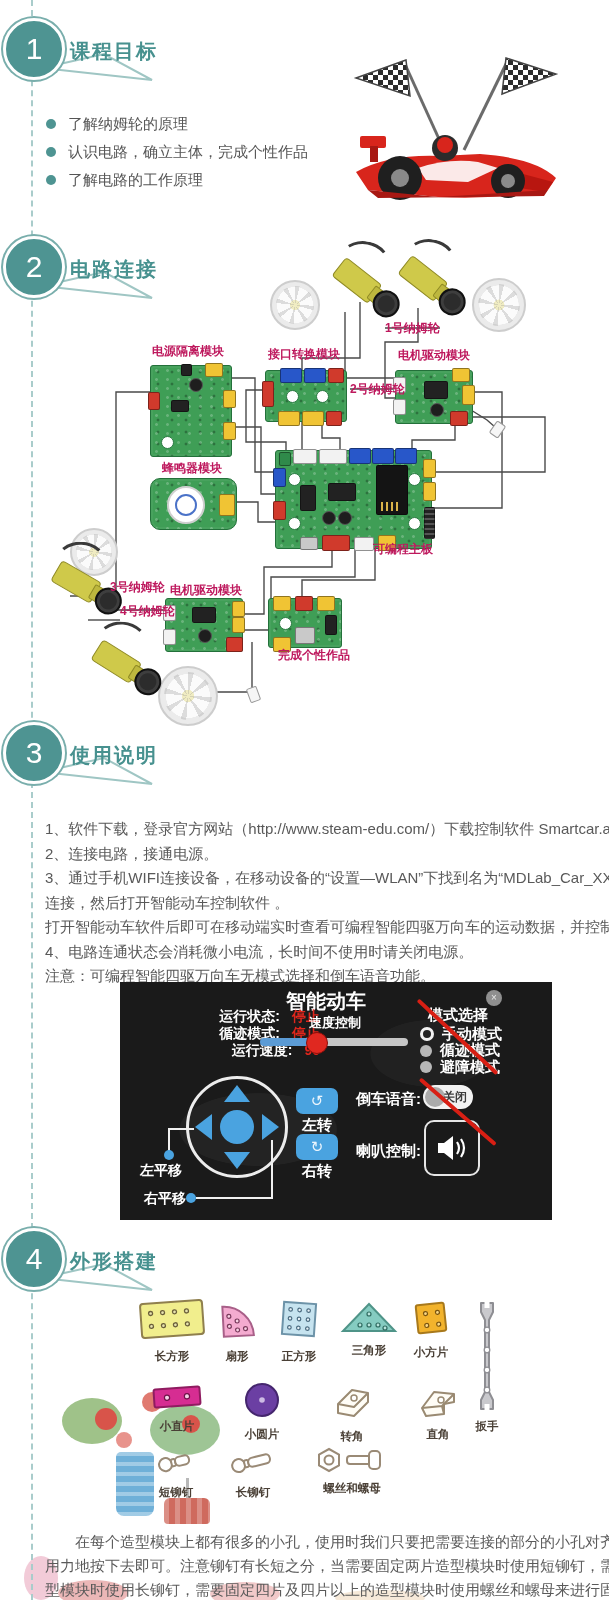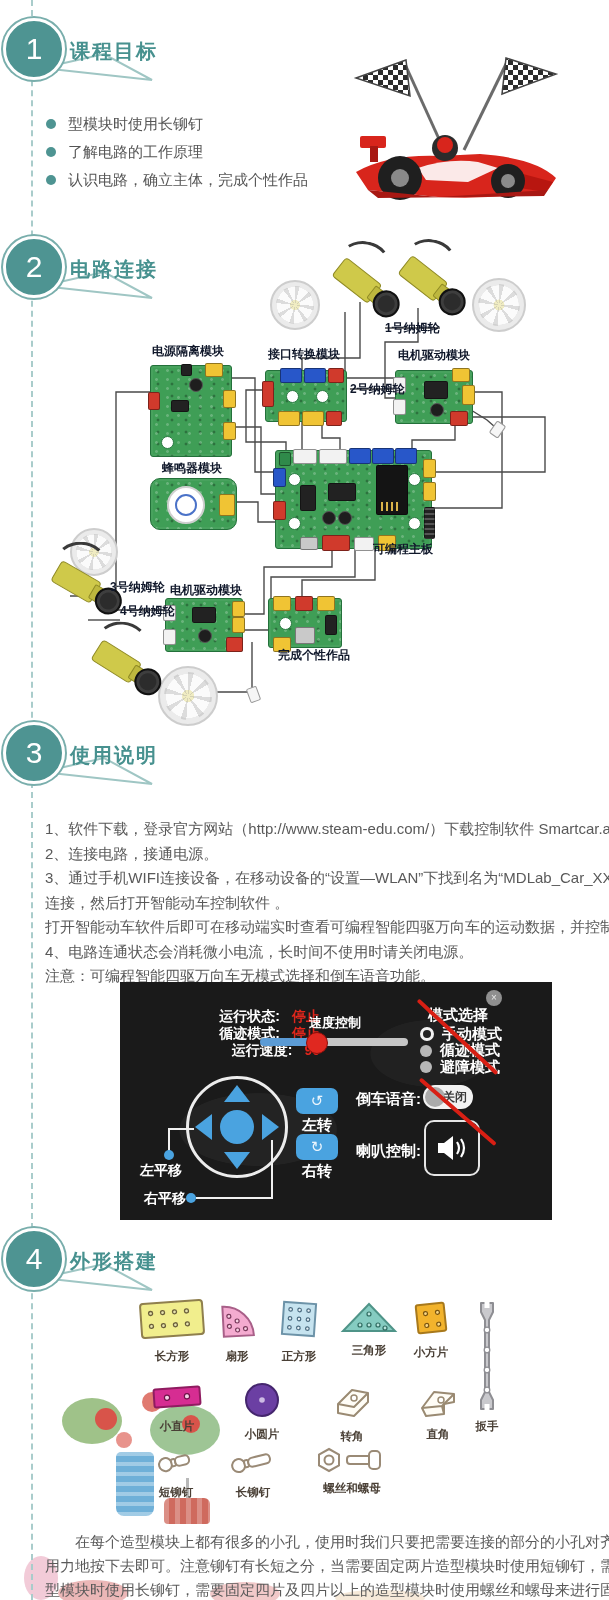--- a/index.html
+++ b/index.html
@@ -29,21 +29,21 @@
                       radial-gradient(circle,rgba(0,0,0,.28) 1px,transparent 1.8px);
      background-size:11px 9px,14px 12px;box-shadow:inset 0 0 0 2px rgba(255,255,255,.05);}
   .cn{position:absolute;border:1px solid rgba(0,0,0,.4);border-radius:2px;}
   .cy{background:#f0c434}.cb{background:#2857c9}.cr{background:#d03a2c}.cw{background:#f2f2f2}.ck{background:#222}.cs{background:#c9c9c9}
   .hole{position:absolute;width:11px;height:11px;background:#fff;border:1px solid #2a7a42;border-radius:50%;}
   .cap{position:absolute;width:12px;height:12px;border-radius:50%;background:#1e1e1e;border:1px solid #555;}
   .ant{position:absolute;left:4px;bottom:3px;width:20px;height:9px;
      background:repeating-linear-gradient(90deg,#d8b24a 0 2px,transparent 2px 5px);}
   .bz-disc{position:absolute;left:16px;top:7px;width:34px;height:34px;border-radius:50%;background:#fff;border:2px solid #cfcfcf;}
   .bz-disc:after{content:"";position:absolute;inset:6px;border-radius:50%;border:2px solid #4a72c8;}
-  .c-label{position:absolute;font-size:12px;font-weight:700;color:#0f172a;white-space:nowrap;}
+  .c-label{position:absolute;font-size:12px;font-weight:700;color:#be185d;white-space:nowrap;}
   .tw{position:absolute;border-radius:50%;border:2px solid #cdcdcd;
       background:radial-gradient(circle,#f0ecc2 0 15%,#fbfbfb 16% 55%,#ebebeb 56% 100%);}
   .tw:before{content:"";position:absolute;inset:4px;border-radius:50%;
       background:repeating-conic-gradient(rgba(140,140,140,.28) 0 14deg,transparent 14deg 46deg);}
   .motor{position:absolute;width:70px;height:34px;}
   .m-body{position:absolute;left:0;top:6px;width:44px;height:22px;background:#cfc94a;border:1.5px solid #8f8a25;border-radius:4px;}
   .m-cap{position:absolute;left:41px;top:10px;width:9px;height:14px;background:#bdb73e;border:1.5px solid #8f8a25;border-radius:2px;}
   .m-wheel{position:absolute;left:47px;top:5px;width:23px;height:23px;background:#2c2c2c;border:2px solid #111;border-radius:50%;
       box-shadow:inset 0 0 0 3px #3e3e3e;}
   .m-wire{position:absolute;left:-8px;top:-22px;width:46px;height:38px;border:3px solid transparent;border-top-color:#3a3a3a;
@@ -160,29 +160,29 @@
       </svg>
     <div class="sec-circle">
         <span>4</span>
       </div>
     <div class="sec-title">外形搭建</div>
   </div>
 
   <ul class="objectives" id="objectives">
       <li>
         <span class="dot"></span>
-        <span>型模块时使用长铆钉</span>
+        <span>了解纳姆轮的原理</span>
+      </li>
+      <li>
+        <span class="dot"></span>
+        <span>认识电路，确立主体，完成个性作品</span>
       </li>
       <li>
         <span class="dot"></span>
         <span>了解电路的工作原理</span>
-      </li>
-      <li>
-        <span class="dot"></span>
-        <span>认识电路，确立主体，完成个性作品</span>
       </li>
     </ul>
   <div class="race-car">
     <svg width="215" height="158" viewBox="0 0 215 158">
       <defs>
           <pattern id="chk" width="10" height="10" patternUnits="userSpaceOnUse">
         <rect width="10" height="10" fill="#fff"></rect>
             <rect width="5" height="5" fill="#2b2b2b"></rect>
         <rect x="5" y="5" width="5" height="5" fill="#2b2b2b"></rect>
           </pattern>
@@ -373,20 +373,21 @@
       <div>1、软件下载，登录官方网站（http://www.steam-edu.com/）下载控制软件 Smartcar.apk。</div>
       <div>2、连接电路，接通电源。</div>
       <div>3、通过手机WIFI连接设备，在移动设备的“设置—WLAN”下找到名为“MDLab_Car_XX”的网络，点击</div>
       <div>连接，然后打开智能动车控制软件    。</div>
       <div>打开智能动车软件后即可在移动端实时查看可编程智能四驱万向车的运动数据，并控制万向车的运动</div>
       <div>4、电路连通状态会消耗微小电流，长时间不使用时请关闭电源。</div>
       <div>注意：可编程智能四驱万向车无模式选择和倒车语音功能。</div>
     </div>
 
   <div class="app">
+    <div class="app-title">智能动车</div>
     <div class="app-close">×</div>
 
     <div id="status-rows">
         <div class="st-row" style="top: 26px;"><span>运行状态:</span><b>停止</b></div>
         <div class="st-row" style="top: 43px;"><span>循迹模式:</span><b>停止</b></div>
         <div class="st-row" style="top: 60px;"><span>运行速度:</span><b>90</b></div>
       </div>
 
     <div class="speed-label">速度控制</div>
     <div class="slider"></div>

